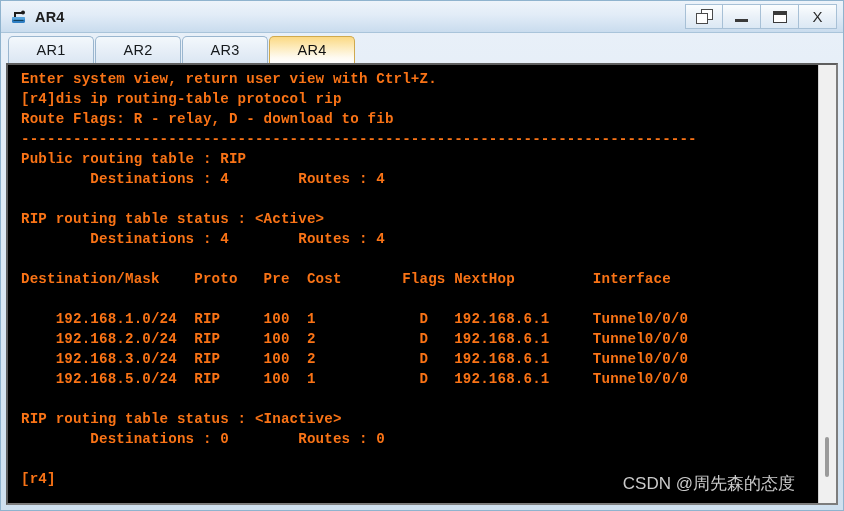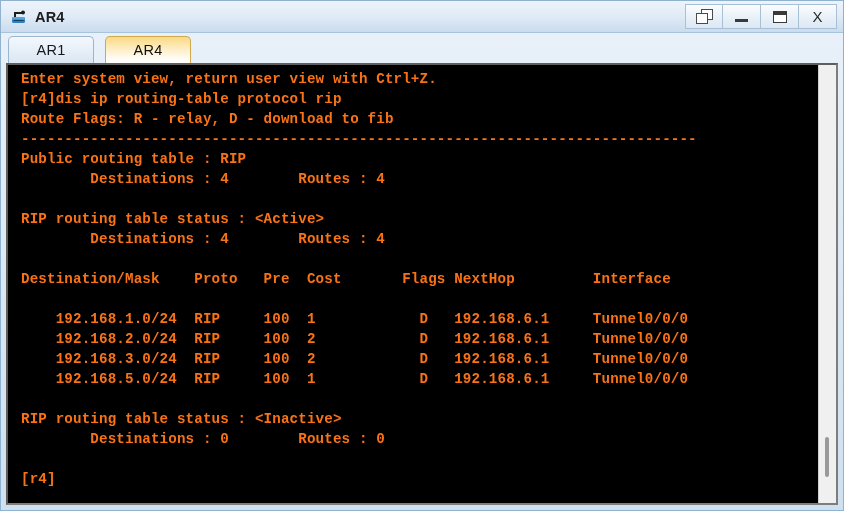--- a/index.html
+++ b/index.html
@@ -110,21 +110,21 @@
     flex: 0 0 30px;
     height: 30px;
     display: flex;
     align-items: flex-end;
     padding: 0 0 0 7px;
     background: transparent;
   }
   .tab {
     height: 27px;
     min-width: 86px;
-    margin-right: 11px;
+    margin-right: 1px;
     box-sizing: border-box;
     border: 1px solid #9ab6cf;
     border-bottom: none;
     border-radius: 5px 5px 0 0;
     background: linear-gradient(to bottom, #f3f8fc 0%, #e6eef7 55%, #dbe7f3 100%);
     display: flex;
     align-items: center;
     justify-content: center;
     font-size: 14.5px;
     color: #15191c;
@@ -233,20 +233,26 @@
       <div class="win-btn">
         <span class="glyph">X</span>
       </div>
     </div>
   </div>
 
   <div class="tabstrip">
     <div class="tab">
       <span>AR1</span>
     </div>
+    <div class="tab">
+      <span>AR2</span>
+    </div>
+    <div class="tab">
+      <span>AR3</span>
+    </div>
     <div class="tab active">
       <span>AR4</span>
     </div>
   </div>
 
   <div class="term-wrap">
     <div class="term">
       <pre id="terminal-output">Enter system view, return user view with Ctrl+Z.
 [r4]dis ip routing-table protocol rip
 Route Flags: R - relay, D - download to fib
@@ -261,19 +267,20 @@
 
     192.168.1.0/24  RIP     100  1            D   192.168.6.1     Tunnel0/0/0
     192.168.2.0/24  RIP     100  2            D   192.168.6.1     Tunnel0/0/0
     192.168.3.0/24  RIP     100  2            D   192.168.6.1     Tunnel0/0/0
     192.168.5.0/24  RIP     100  1            D   192.168.6.1     Tunnel0/0/0
 
 RIP routing table status : &lt;Inactive&gt;
         Destinations : 0        Routes : 0
 
 [r4]</pre>
+      <div class="watermark">CSDN @周先森的态度</div>
     </div>
     <div class="scroll">
       <div class="thumb"></div>
     </div>
   </div>
 
 </div>
 
 </body></html>

